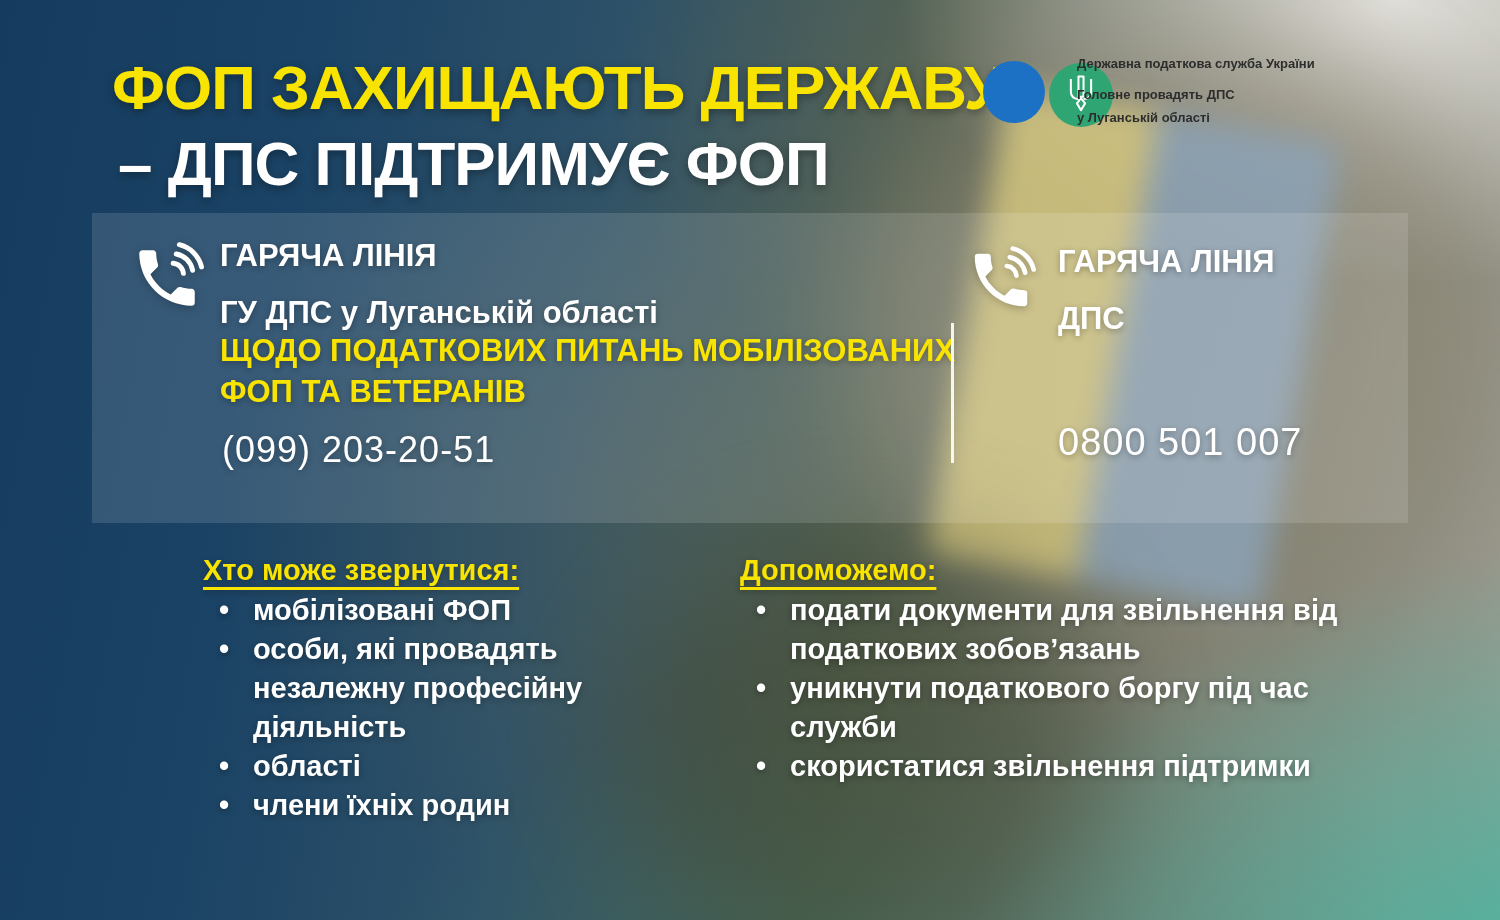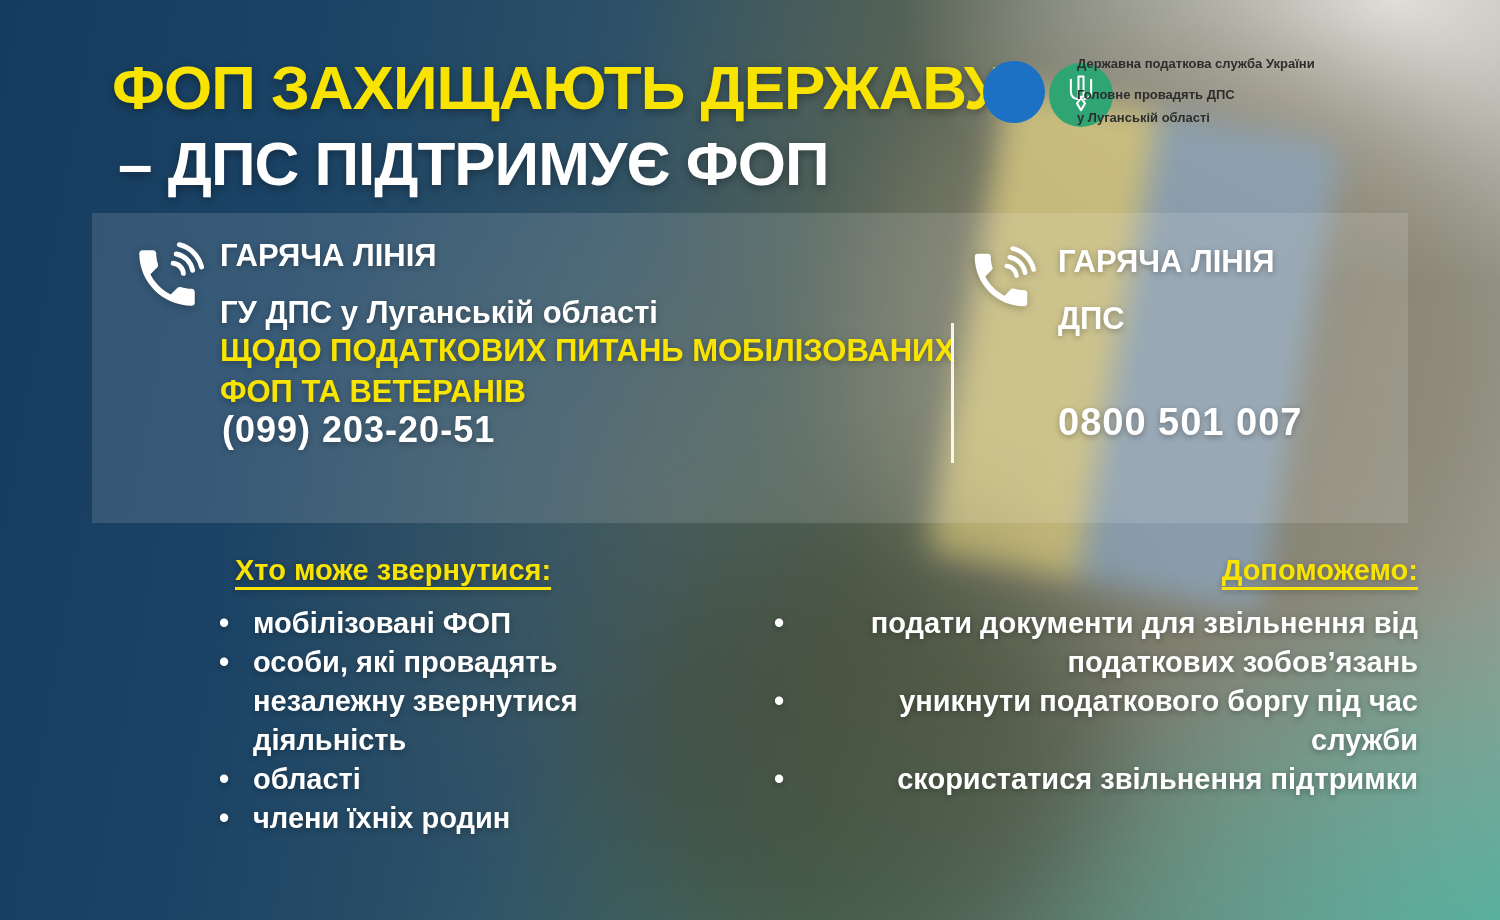--- a/index.html
+++ b/index.html
@@ -85,42 +85,41 @@
     text-underline-offset: 8px;
   }
   .hl-head .sub { display: block; margin-top: 20px; }
 
   .topic {
     position: absolute; left: 128px; top: 117px; width: 740px;
     color: #F8E400; font-weight: 700; font-size: 31px; line-height: 41px;
     text-shadow: 0 2px 6px rgba(0,0,0,.3);
   }
   .phone-num {
-    position: absolute; color: #fff; font-weight: 700;
-    text-shadow: 0 2px 6px rgba(0,0,0,.3); letter-spacing: 1px;
+    position: absolute; color: #fff; font-weight: 400;
+    text-shadow: 0 2px 6px rgba(0,0,0,.3); letter-spacing: 1px; margin-top: 20px;
   }
   .pn-left  { left: 130px; top: 196px; font-size: 36px; }
   .pn-right { left: 966px; top: 188px; font-size: 38px; }
 
   .divider {
     position: absolute; left: 859px; top: 110px;
     width: 3px; height: 140px; background: rgba(255,255,255,.9);
   }
 
   
   .list-block { position: absolute; top: 553px; z-index: 2; }
   .lb-left  { left: 203px; width: 440px; }
-  .lb-right { left: 758px; width: 660px; text-align: right; }
+  .lb-right { left: 740px; width: 660px; }
   .list-heading {
     color: #F8E400; font-weight: 800; font-size: 29px; line-height: 35px;
     text-decoration: underline; text-decoration-thickness: 3px; text-underline-offset: 7px;
     text-shadow: 0 2px 6px rgba(0,0,0,.3);
-    margin-left: 32px;
-  }
-  .list-block ul { list-style: none; margin-top: 16px; }
+  }
+  .list-block ul { list-style: none; margin-top: 3px; }
   .list-block li {
     position: relative; color: #fff; font-weight: 700;
     font-size: 29px; line-height: 39px; padding-left: 50px;
     text-shadow: 0 2px 6px rgba(0,0,0,.3);
   }
   .list-block li::before {
     content: "\2022";
     position: absolute; left: 16px; top: 0;
   }
 </style>
@@ -189,21 +188,21 @@
       <span class="sub">ДПС</span>
     </div>
     <div class="phone-num pn-right">0800 501 007</div>
 
   </div>
 
   <div class="list-block lb-left">
     <div class="list-heading">Хто може звернутися:</div>
     <ul>
       <li>мобілізовані ФОП</li>
-      <li>особи, які провадять незалежну звернутися діяльність</li>
+      <li>особи, які провадять незалежну професійну діяльність</li>
       <li>області</li>
       <li>члени їхніх родин</li>
     </ul>
   </div>
 
   <div class="list-block lb-right">
     <div class="list-heading">Допоможемо:</div>
     <ul>
       <li>подати документи для звільнення від податкових зобов’язань</li>
       <li>уникнути податкового боргу під час служби</li>

